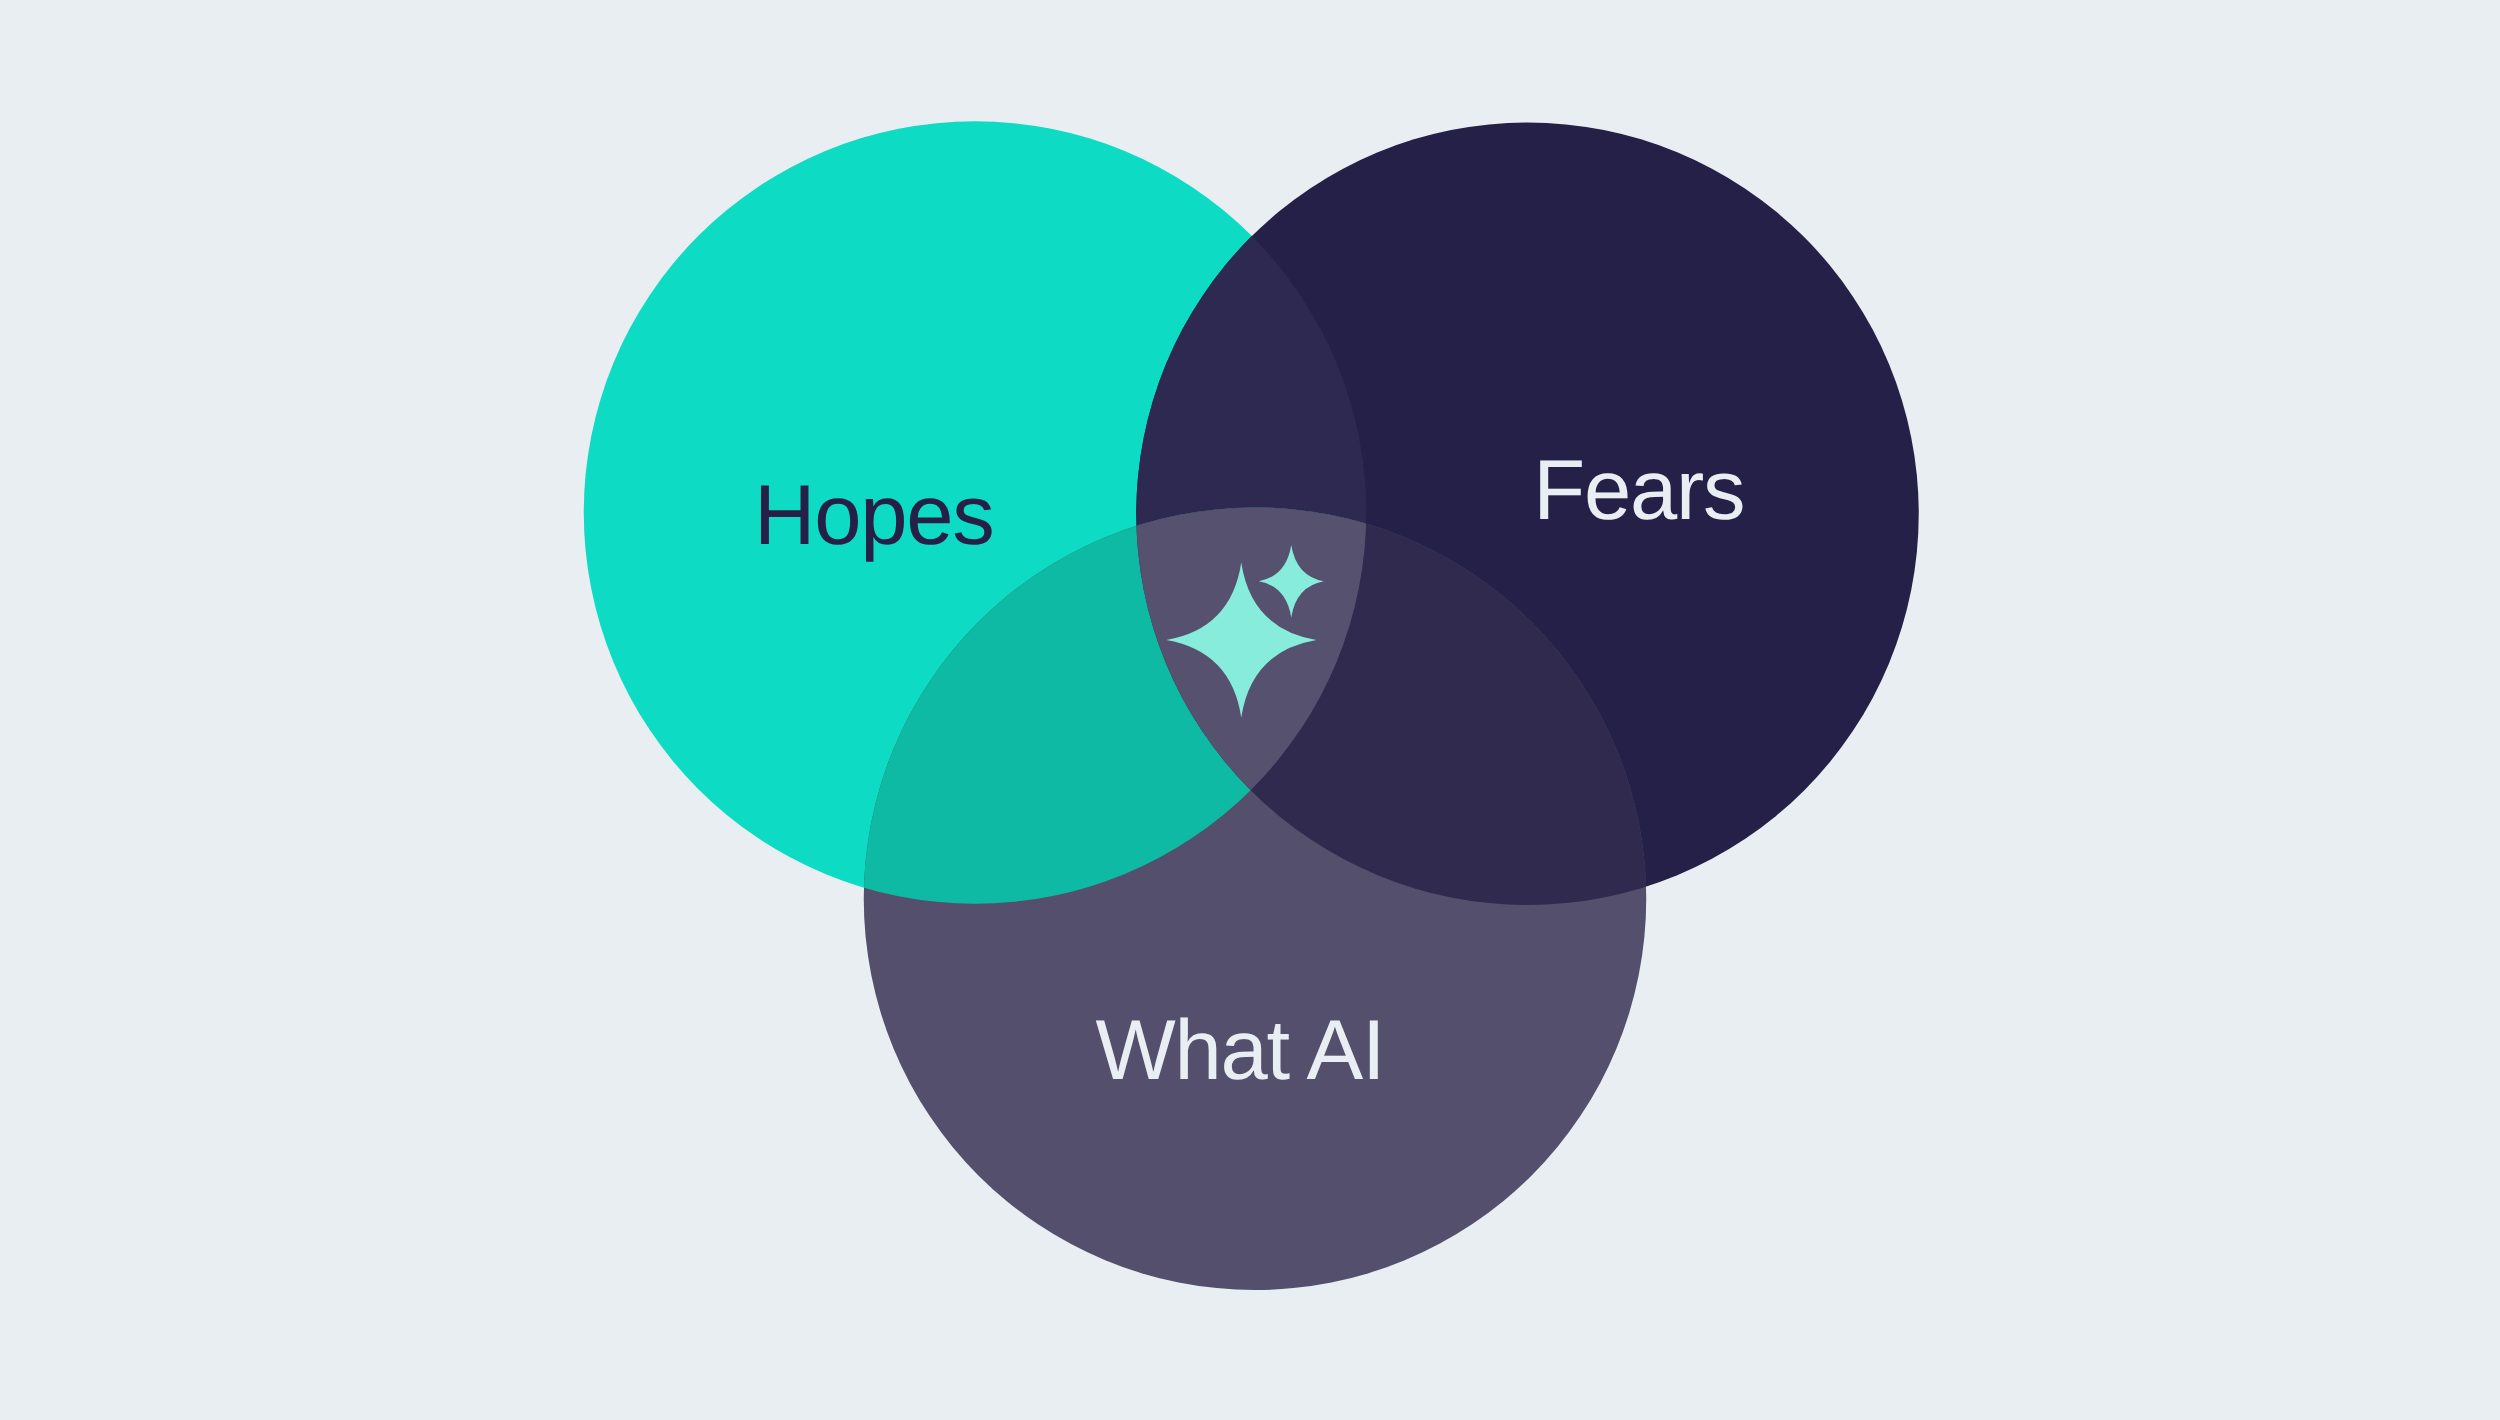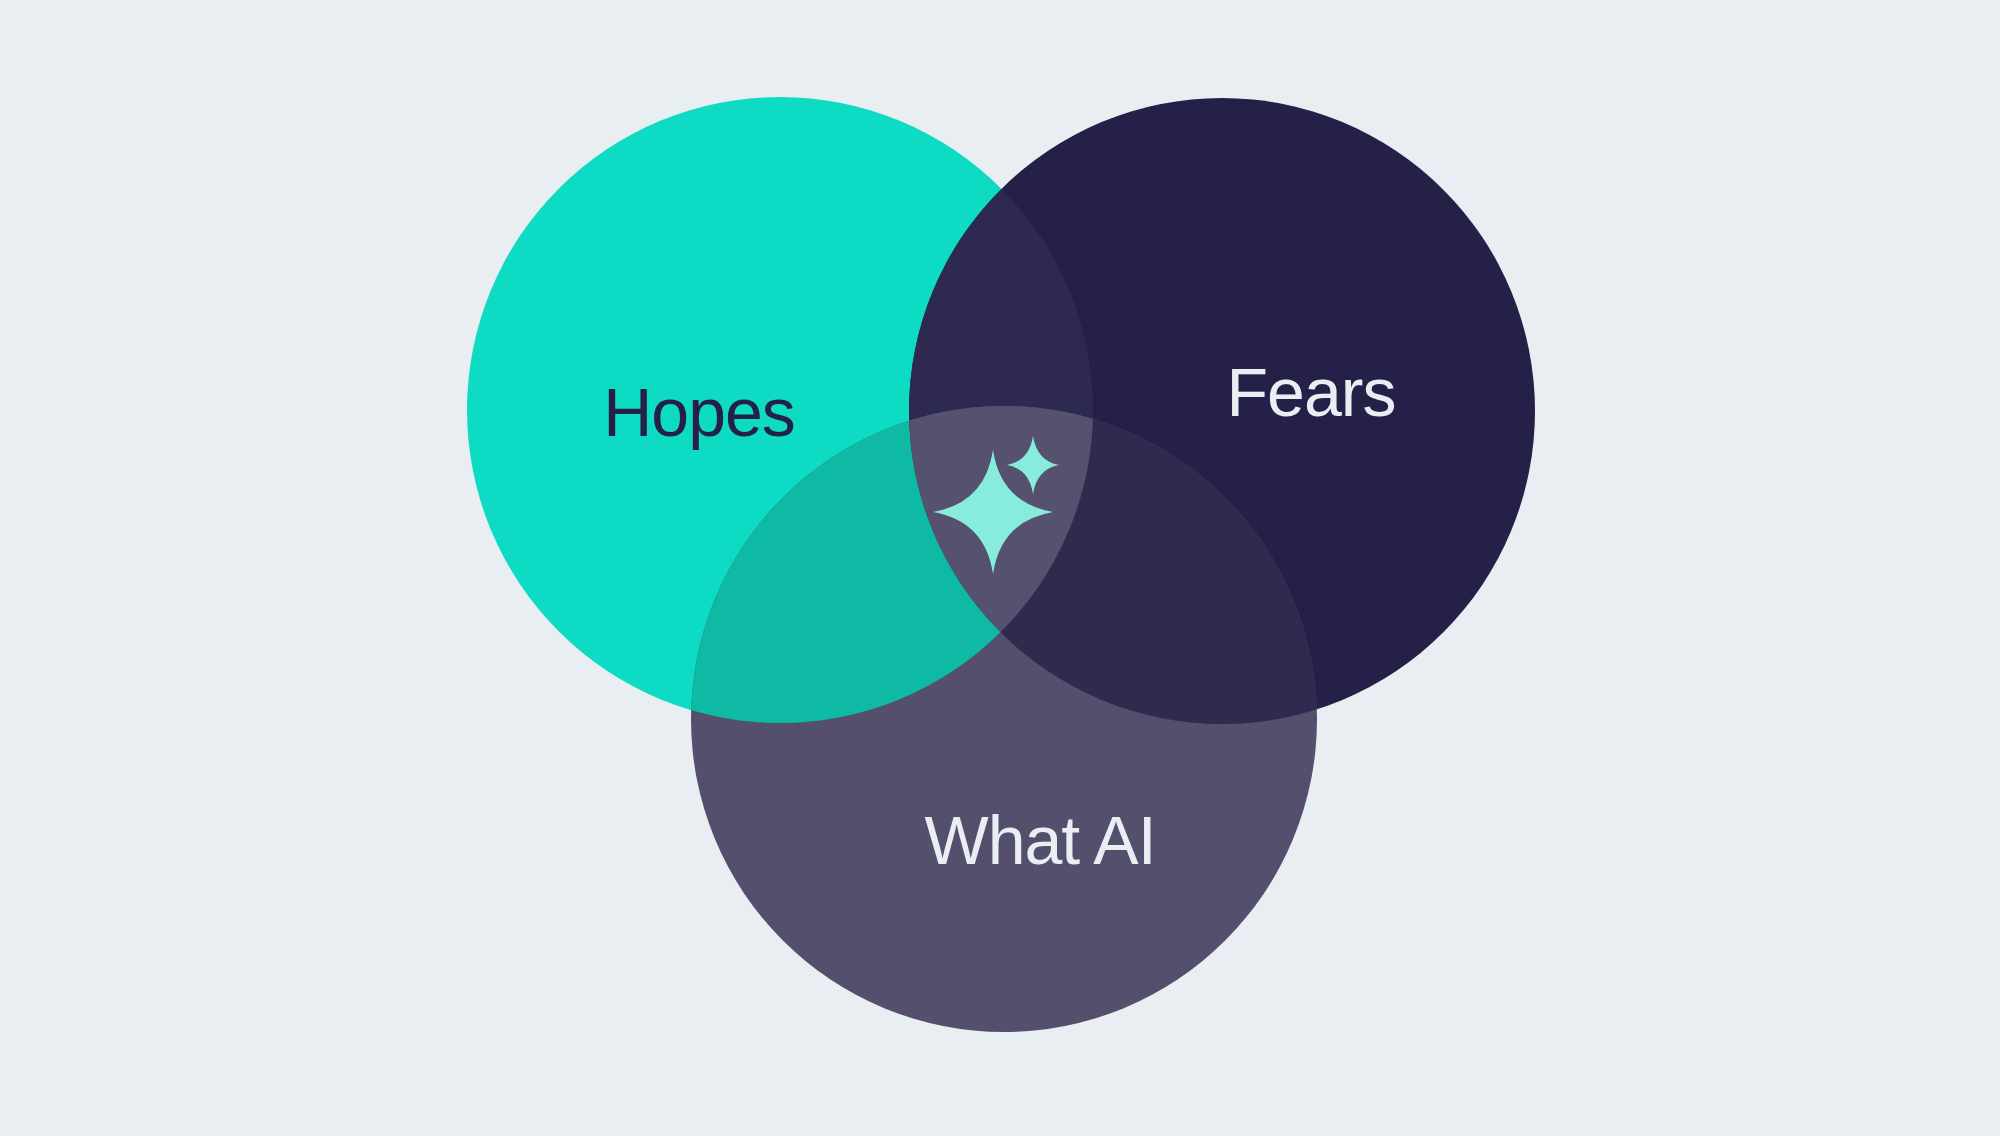--- a/index.html
+++ b/index.html
@@ -33,21 +33,21 @@
     top: 392px;
     color: var(--hopes-label-text);
     margin-top: 20px;
   }
   .label-fears {
     left: 1311px;
     top: 392px;
     color: var(--light-label-text);
   }
   .label-whatai {
-    left: 1040px;
+    left: 992px;
     top: 840px;
     color: var(--light-label-text);
     line-height: 70px;
   }
 </style>
 </head>
 <body>
 
 <div class="page">
 

